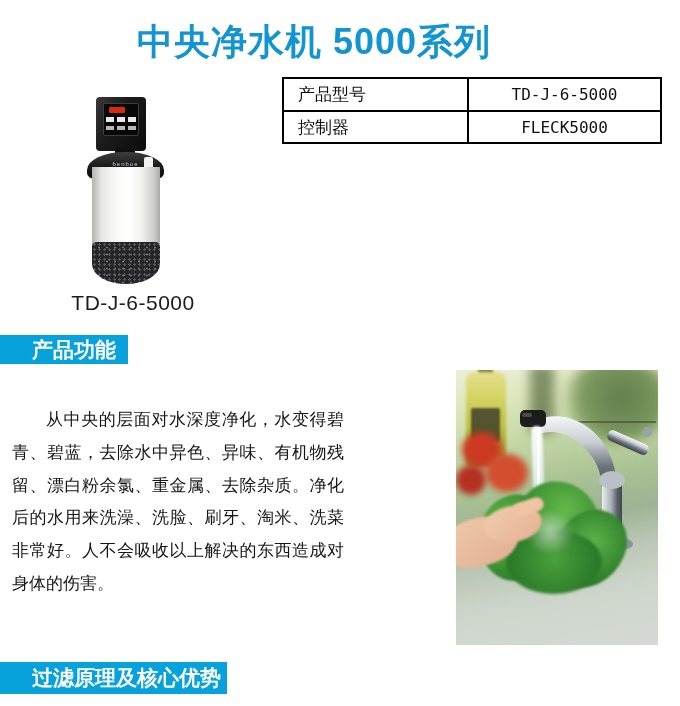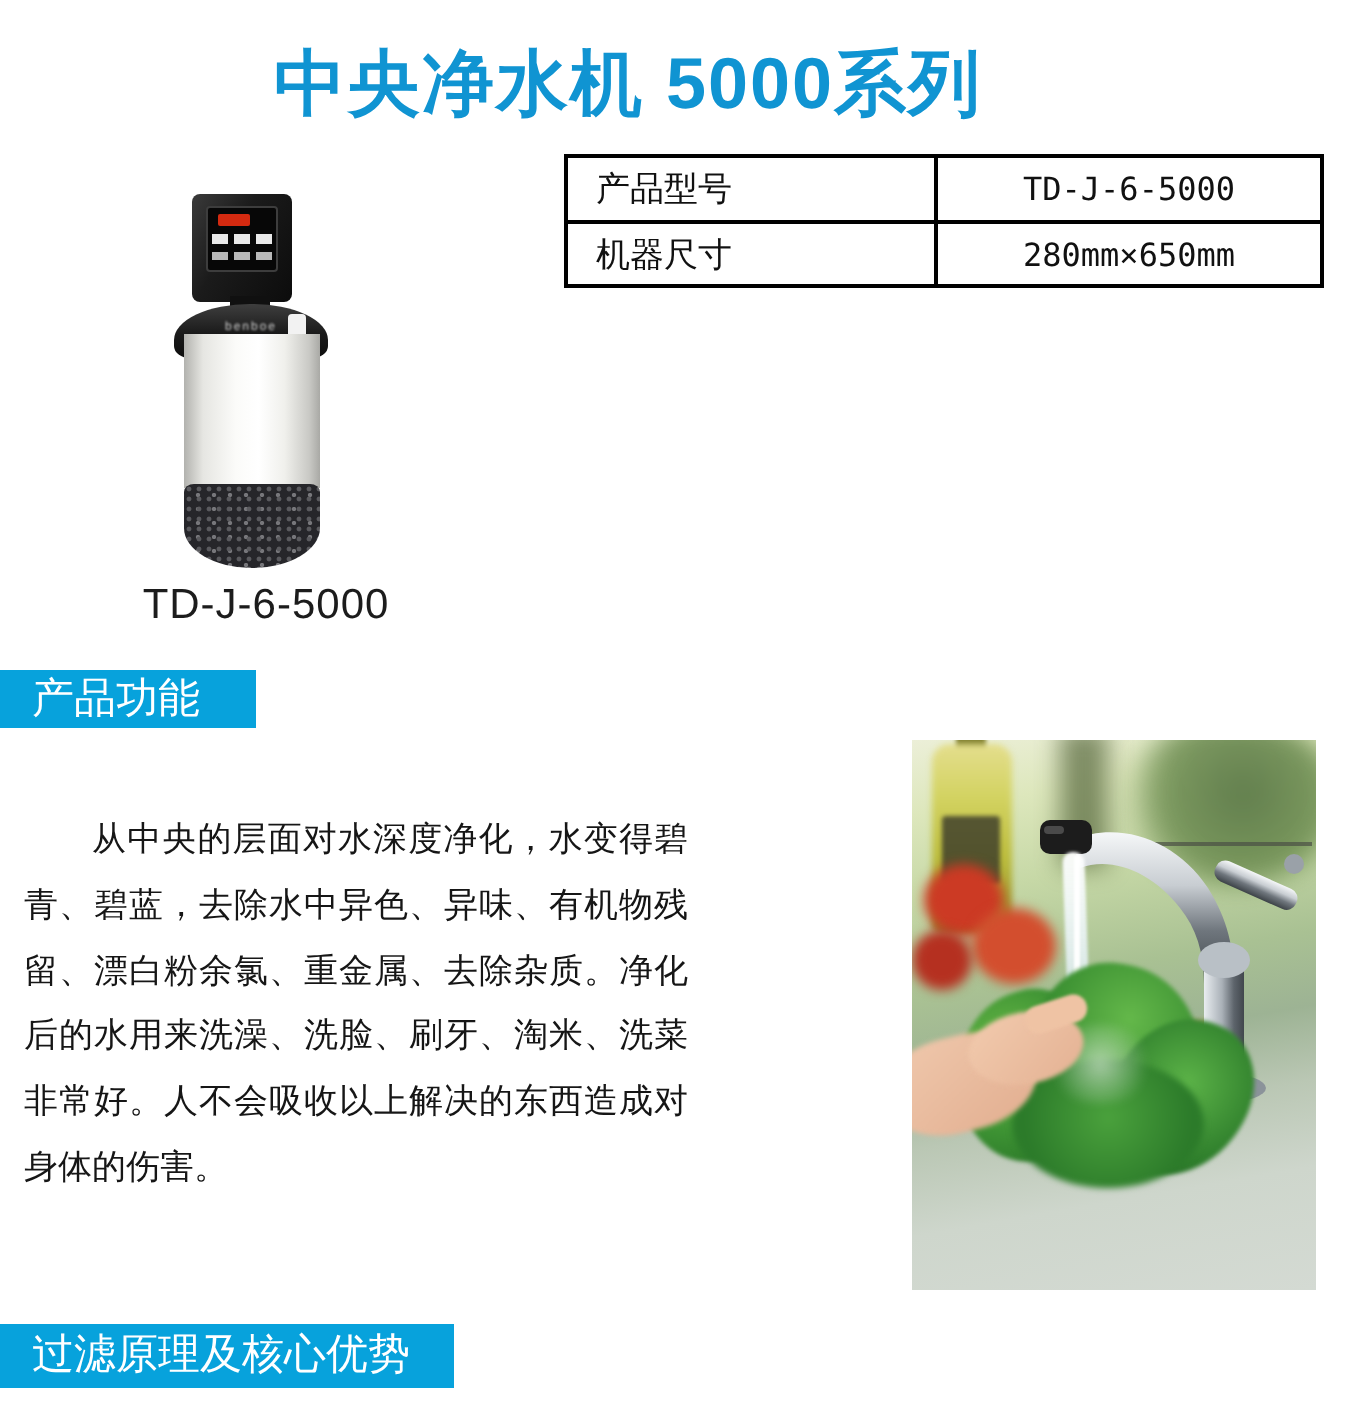--- a/index.html
+++ b/index.html
@@ -53,21 +53,21 @@
   .dev-base{left:32px;top:152px;width:68px;height:42px;
     border-radius:5px 5px 34px 34px / 4px 4px 20px 20px;
     background-color:#26262a;
     background-image:radial-gradient(#5a5a5e 1px,transparent 1.4px),radial-gradient(#77777b 1px,transparent 1.3px);
     background-size:5px 5px,8px 7px;background-position:0 0,3px 2px;}
   .dev-caption{position:absolute;left:60px;top:291px;width:146px;text-align:center;
     font-size:21px;color:#1c1c1c;letter-spacing:.5px;}
 
   
   .banner{position:absolute;left:0;background:var(--banner-blue);color:#fff;
-    font-weight:normal;font-size:21px;line-height:29px;padding-left:16px;}
+    font-weight:bold;font-size:21px;line-height:29px;padding-left:32px;}
   .banner.features{top:335px;width:128px;height:29px;}
   .banner.principle{top:662px;width:227px;height:32px;line-height:32px;}
 
   
   .features-text{
     position:absolute;left:12px;top:404px;width:332px;
     font-size:17px;line-height:32.8px;color:#161616;
     text-indent:2em;text-align:justify;
   }
 
@@ -146,22 +146,22 @@
   </div>
   <div class="dev-caption">TD-J-6-5000</div>
 
   <table class="spec-table">
     <tbody>
       <tr>
         <td class="lbl">产品型号</td>
         <td class="val">TD-J-6-5000</td>
       </tr>
       <tr>
-        <td class="lbl">机器尺寸</td>
-        <td class="val">280mm×650mm</td>
+        <td class="lbl">控制器</td>
+        <td class="val">FLECK5000</td>
       </tr>
     </tbody>
   </table>
 
   <div class="banner features">产品功能</div>
 
   <p class="features-text">从中央的层面对水深度净化，水变得碧青、碧蓝，去除水中异色、异味、有机物残留、漂白粉余氯、重金属、去除杂质。净化后的水用来洗澡、洗脸、刷牙、淘米、洗菜非常好。人不会吸收以上解决的东西造成对身体的伤害。</p>
 
   <div class="photo">
     <div class="ph-foliage"></div>

